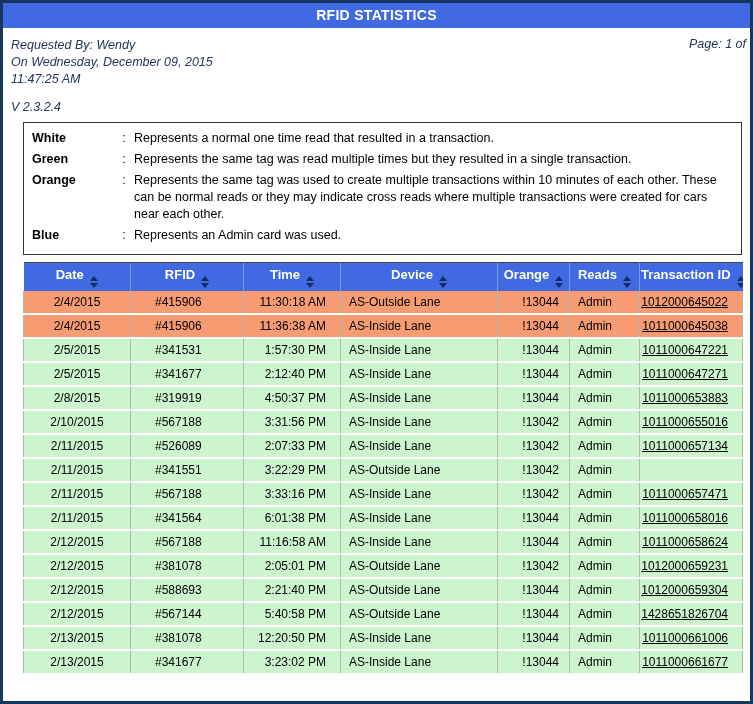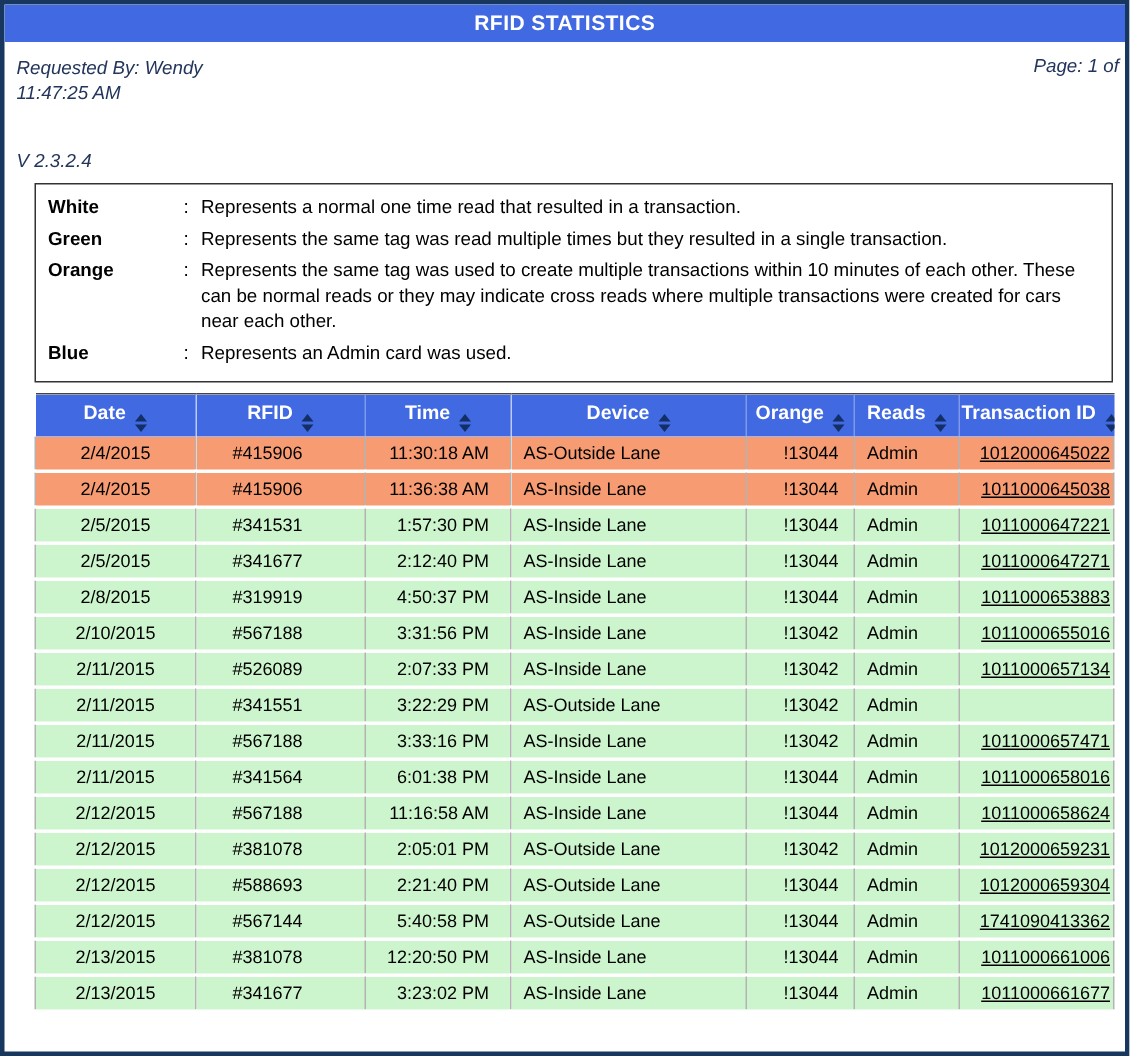--- a/index.html
+++ b/index.html
@@ -74,36 +74,37 @@
   tbody td:last-child{border-right:1px solid #b3b3b3;}
   tbody tr.row-orange td{background:var(--orange,#f79b72);}
   tbody tr.row-green td{background:var(--green,#cdf5cd);}
   
   td:nth-child(1){text-align:center;}
   td:nth-child(2){text-align:left;padding-left:24px;}
   td:nth-child(3){text-align:right;padding-right:14px;}
   td:nth-child(4){text-align:left;padding-left:8px;}
   td:nth-child(5){text-align:right;padding-right:10px;}
   td:nth-child(6){text-align:left;padding-left:8px;}
-  td:nth-child(7){text-align:right;padding-right:2px;}
+  td:nth-child(7){text-align:right;padding-right:14px;}
   td a{color:#000;text-decoration:underline;}
 </style>
 </head>
 <body>
 
 <div class="page" style="--accent: #4169e1; --orange: #f79b72; --green: #cdf5cd; --navy: #17375e; --darktext: #23355c;">
 
 
   <div class="title-bar">
     <span>RFID STATISTICS</span>
   </div>
 
   <div class="info-section">
     <div class="info-left">
       <div>Requested By: Wendy</div>
+      <div>On Wednesday, December 09, 2015</div>
       <div>11:47:25 AM</div>
     </div>
     <div class="version">V 2.3.2.4</div>
     <div class="page-number">Page: 1 of</div>
   </div>
 
   <div class="legend-box">
       <div class="legend-row">
         <span class="lg-label">White</span>
         <span class="lg-colon">:</span>
@@ -286,21 +287,21 @@
           <td>Admin</td>
           <td><a href="#">1012000659304</a></td>
         </tr>
         <tr class="row-green">
           <td>2/12/2015</td>
           <td>#567144</td>
           <td>5:40:58 PM</td>
           <td>AS-Outside Lane</td>
           <td>!13044</td>
           <td>Admin</td>
-          <td><a href="#">1741090413362</a></td>
+          <td><a href="#">1428651826704</a></td>
         </tr>
         <tr class="row-green">
           <td>2/13/2015</td>
           <td>#381078</td>
           <td>12:20:50 PM</td>
           <td>AS-Inside Lane</td>
           <td>!13044</td>
           <td>Admin</td>
           <td><a href="#">1011000661006</a></td>
         </tr>

